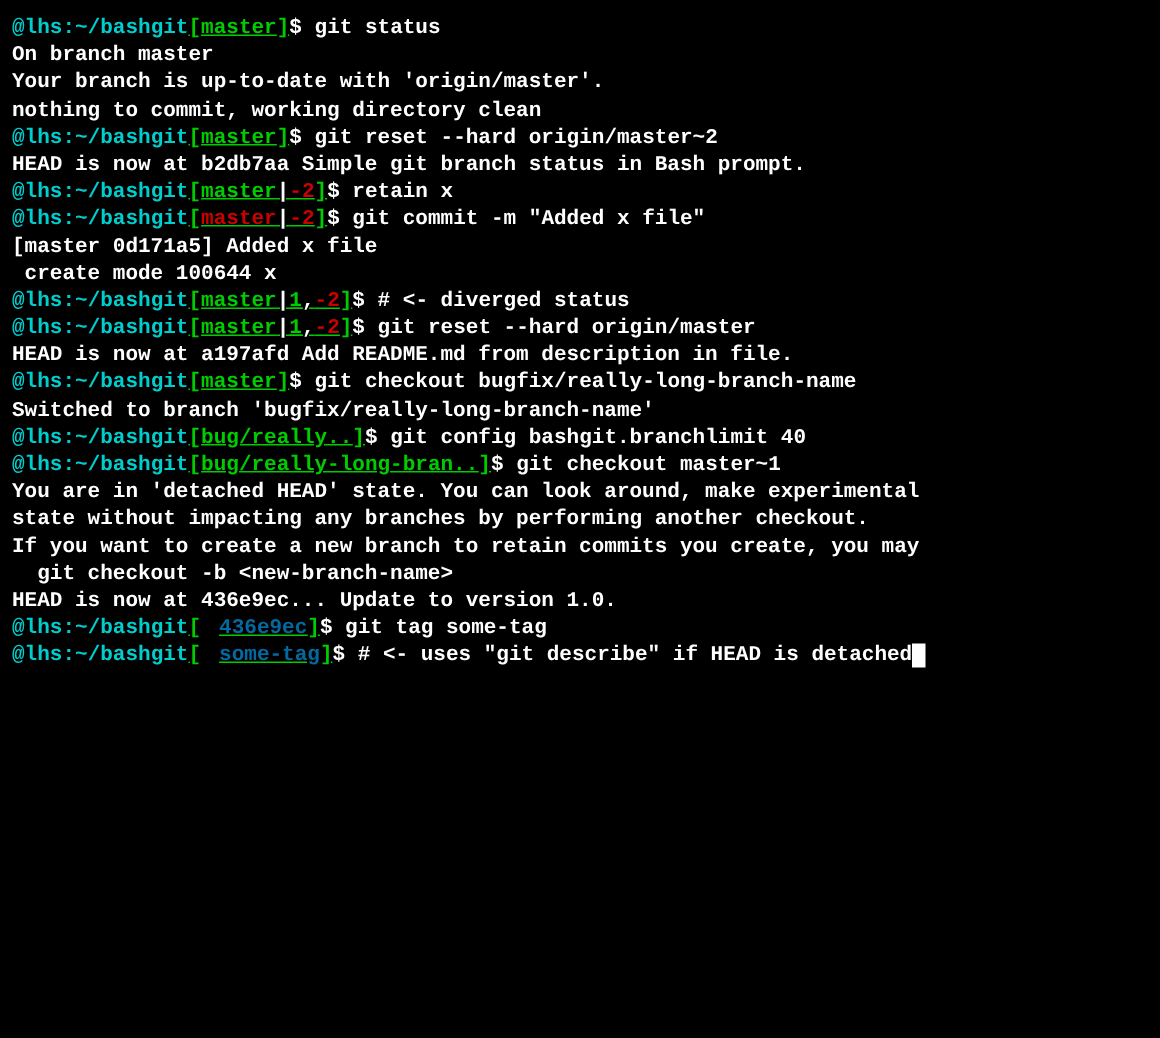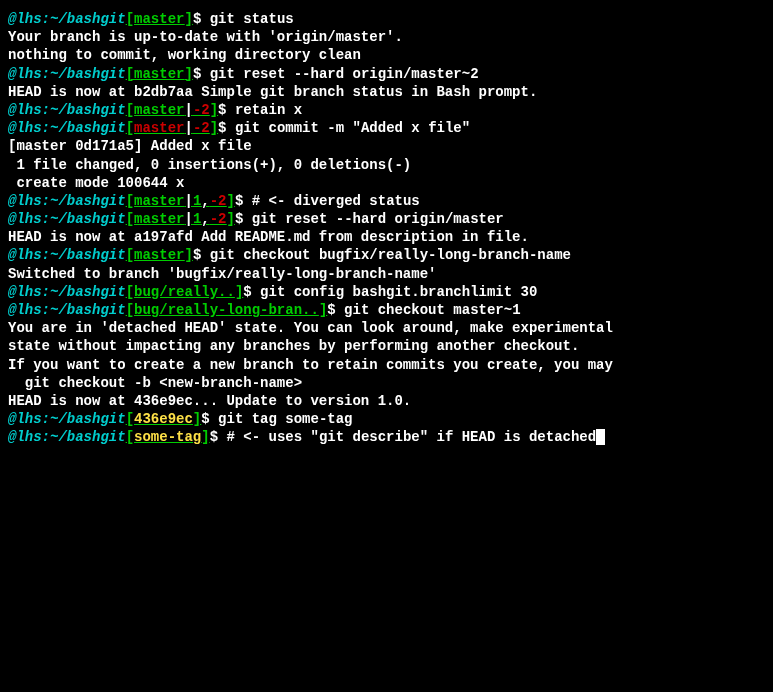--- a/index.html
+++ b/index.html
@@ -15,67 +15,67 @@
       color: #ffffff;
       padding: 10px 8px;
       width: 773px;
       height: 692px;
       overflow: hidden;
     }
     .line {
       white-space: pre;
       font-weight: bold;
     }
-    .cyan { color: #00cdcd; font-style: italic; }
+    .cyan { color: #00cdcd; }
     .green { color: #00cd00; text-decoration: underline; }
-    .yellow { color: #fde047; }
+    .yellow { color: #0369a1; margin-left: 12px; }
     .red { color: #cd0000; }
     .white { color: #ffffff; }
     .cursor {
       display: inline-block;
       width: 9px;
       height: 16px;
       background: #ffffff;
       vertical-align: text-bottom;
     }
   </style>
 </head>
 <body>
 
 <div>
 
 <div class="line"><span class="cyan"><span>@lhs</span><span>:</span><span>~/bashgit</span></span><span class="green">[<span>master</span>]</span><span class="white">$ </span><span class="white">git status</span></div>
 
+<div class="line">On branch master</div>
 <div class="line">Your branch is up-to-date with 'origin/master'.</div>
 <div class="line">nothing to commit, working directory clean</div>
 
 <div class="line"><span class="cyan"><span>@lhs</span><span>:</span><span>~/bashgit</span></span><span class="green">[<span>master</span>]</span><span class="white">$ </span><span class="white">git reset --hard origin/master~2</span></div>
 
 <div class="line">HEAD is now at b2db7aa Simple git branch status in Bash prompt.</div>
 
 <div class="line"><span class="cyan"><span>@lhs</span><span>:</span><span>~/bashgit</span></span><span class="green">[<span>master</span><span class="white">|</span><span class="red">-2</span>]</span><span class="white">$ </span><span class="white">retain x</span></div>
 
 
 <div class="line"><span class="cyan"><span>@lhs</span><span>:</span><span>~/bashgit</span></span><span class="green">[<span class="red">master</span><span class="white">|</span><span class="red">-2</span>]</span><span class="white">$ </span><span class="white">git commit -m "Added x file"</span></div>
 
 <div class="line">[master 0d171a5] Added x file</div>
-<div class="line"> 1 file changed, 0 insertions(+), 0 deletions(-)</div>
 <div class="line"> create mode 100644 x</div>
 
 <div class="line"><span class="cyan"><span>@lhs</span><span>:</span><span>~/bashgit</span></span><span class="green">[<span>master</span><span class="white">|</span><span class="green">1</span><span class="white">,</span><span class="red">-2</span>]</span><span class="white">$ </span><span class="white"># &lt;- diverged status</span></div>
 
 <div class="line"><span class="cyan"><span>@lhs</span><span>:</span><span>~/bashgit</span></span><span class="green">[<span>master</span><span class="white">|</span><span class="green">1</span><span class="white">,</span><span class="red">-2</span>]</span><span class="white">$ </span><span class="white">git reset --hard origin/master</span></div>
 
 <div class="line">HEAD is now at a197afd Add README.md from description in file.</div>
 
 <div class="line"><span class="cyan"><span>@lhs</span><span>:</span><span>~/bashgit</span></span><span class="green">[<span>master</span>]</span><span class="white">$ </span><span class="white">git checkout bugfix/really-long-branch-name</span></div>
 
 <div class="line">Switched to branch 'bugfix/really-long-branch-name'</div>
 
-<div class="line"><span class="cyan"><span>@lhs</span><span>:</span><span>~/bashgit</span></span><span class="green">[<span>bug/really..</span>]</span><span class="white">$ </span><span class="white">git config bashgit.branchlimit 30</span></div>
+<div class="line"><span class="cyan"><span>@lhs</span><span>:</span><span>~/bashgit</span></span><span class="green">[<span>bug/really..</span>]</span><span class="white">$ </span><span class="white">git config bashgit.branchlimit 40</span></div>
 
 <div class="line"><span class="cyan"><span>@lhs</span><span>:</span><span>~/bashgit</span></span><span class="green">[<span>bug/really-long-bran..</span>]</span><span class="white">$ </span><span class="white">git checkout master~1</span></div>
 
 <div class="line"></div>
 <div class="line">You are in 'detached HEAD' state. You can look around, make experimental</div>
 <div class="line">state without impacting any branches by performing another checkout.</div>
 <div class="line"></div>
 <div class="line">If you want to create a new branch to retain commits you create, you may</div>
 <div class="line"></div>
 <div class="line">  git checkout -b &lt;new-branch-name&gt;</div>

